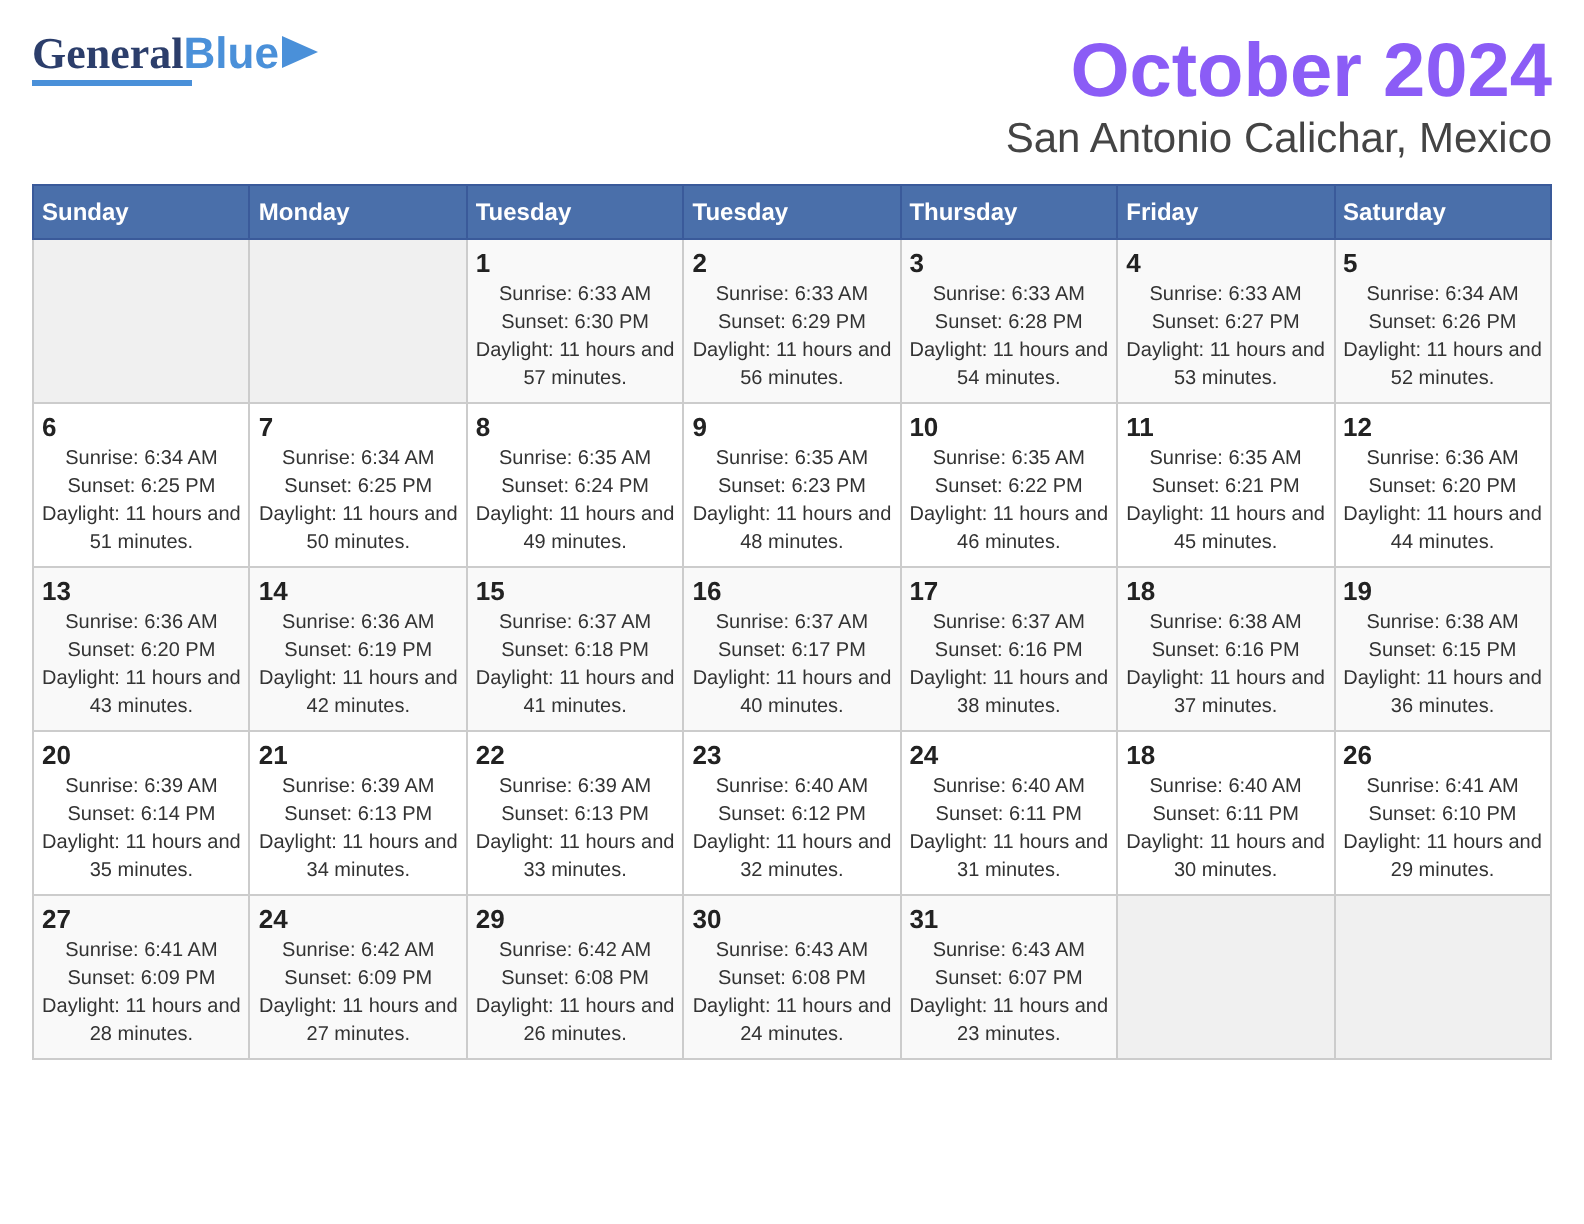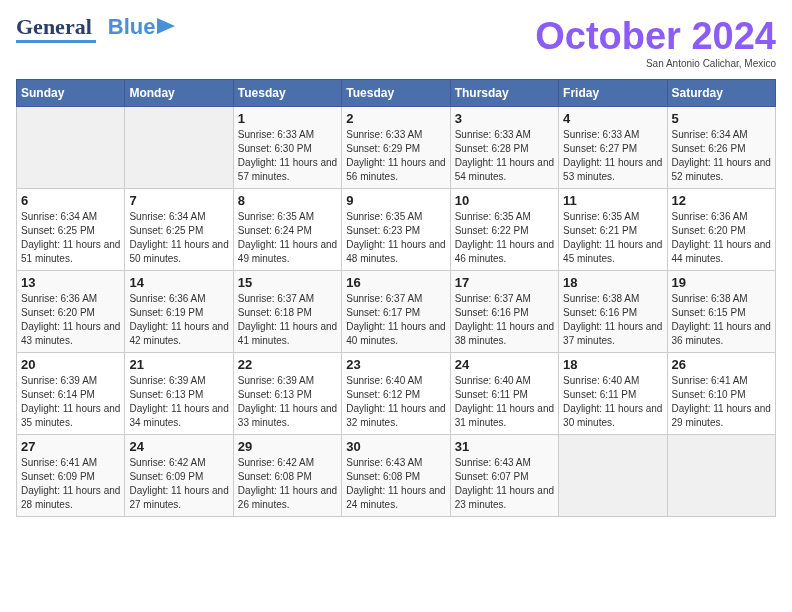--- a/index.html
+++ b/index.html
@@ -22,33 +22,32 @@
       align-items: flex-start;
     }
     .logo-text {
       font-size: 22px;
       font-weight: bold;
       color: #2c3e6b;
       line-height: 1;
     }
     .logo-text span.blue {
       color: #4a90d9;
-      margin-left: 16px;
     }
     .title-block {
       text-align: right;
     }
     .month-title {
       font-size: 38px;
       font-weight: bold;
       color: #8b5cf6;
       line-height: 1.1;
     }
     .location {
-      font-size: 10px;
+      font-size: 21px;
       color: #444;
     }
     table {
       width: 100%;
       border-collapse: collapse;
       font-size: 11px;
     }
     thead th {
       background: #4a6faa;
       color: #fff;
@@ -72,20 +71,21 @@
     .day-number {
       font-size: 13px;
       font-weight: bold;
       color: #222;
       margin-bottom: 2px;
     }
     .day-info {
       font-size: 10px;
       color: #333;
       line-height: 1.4;
+      text-align: center;
     }
     .empty {
       background: #f0f0f0 !important;
     }
   </style>
 </head>
 <body>
 
 <div class="header">
   <div class="logo">

